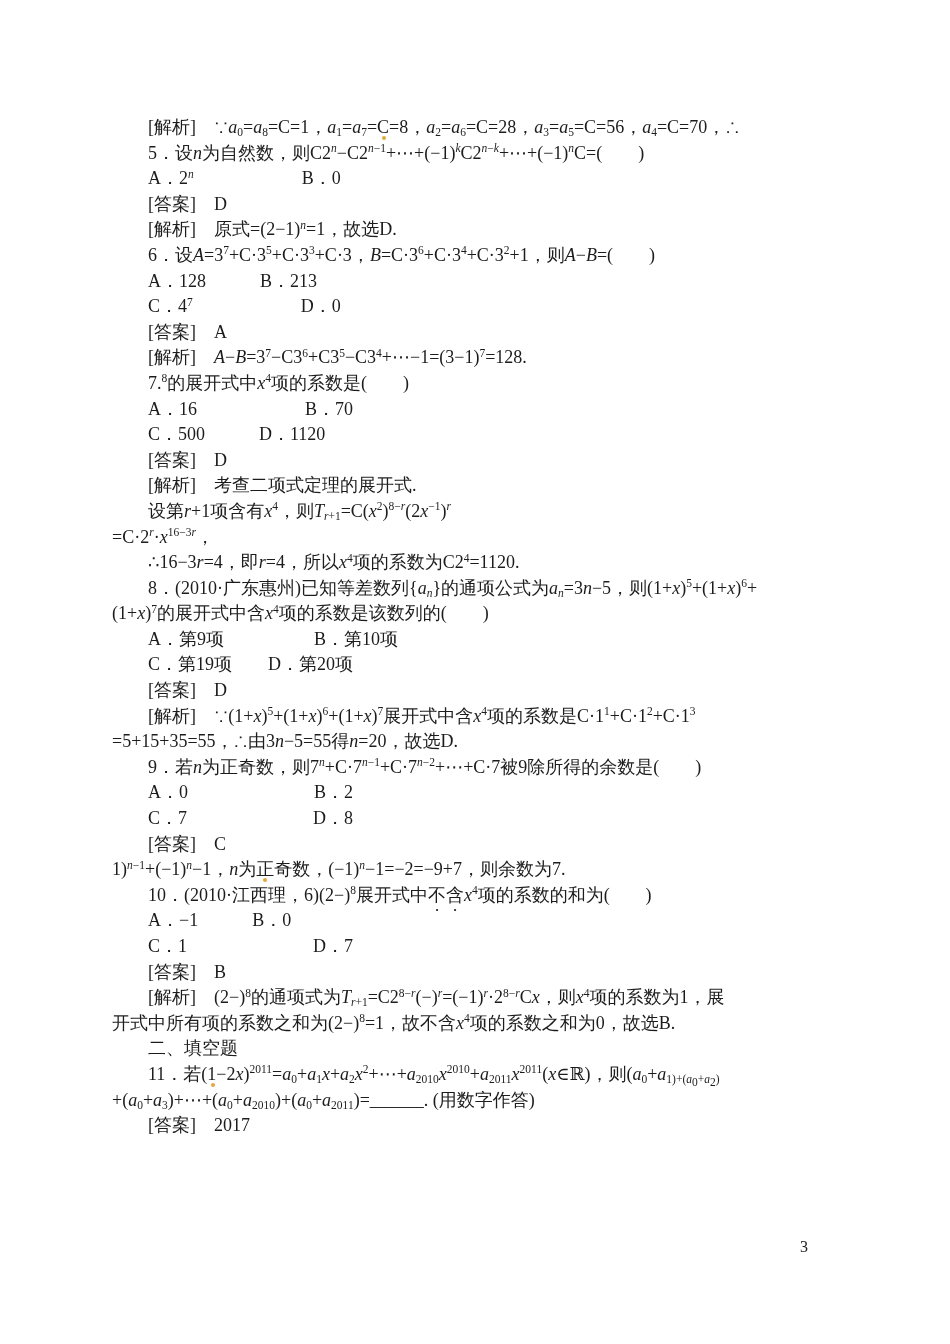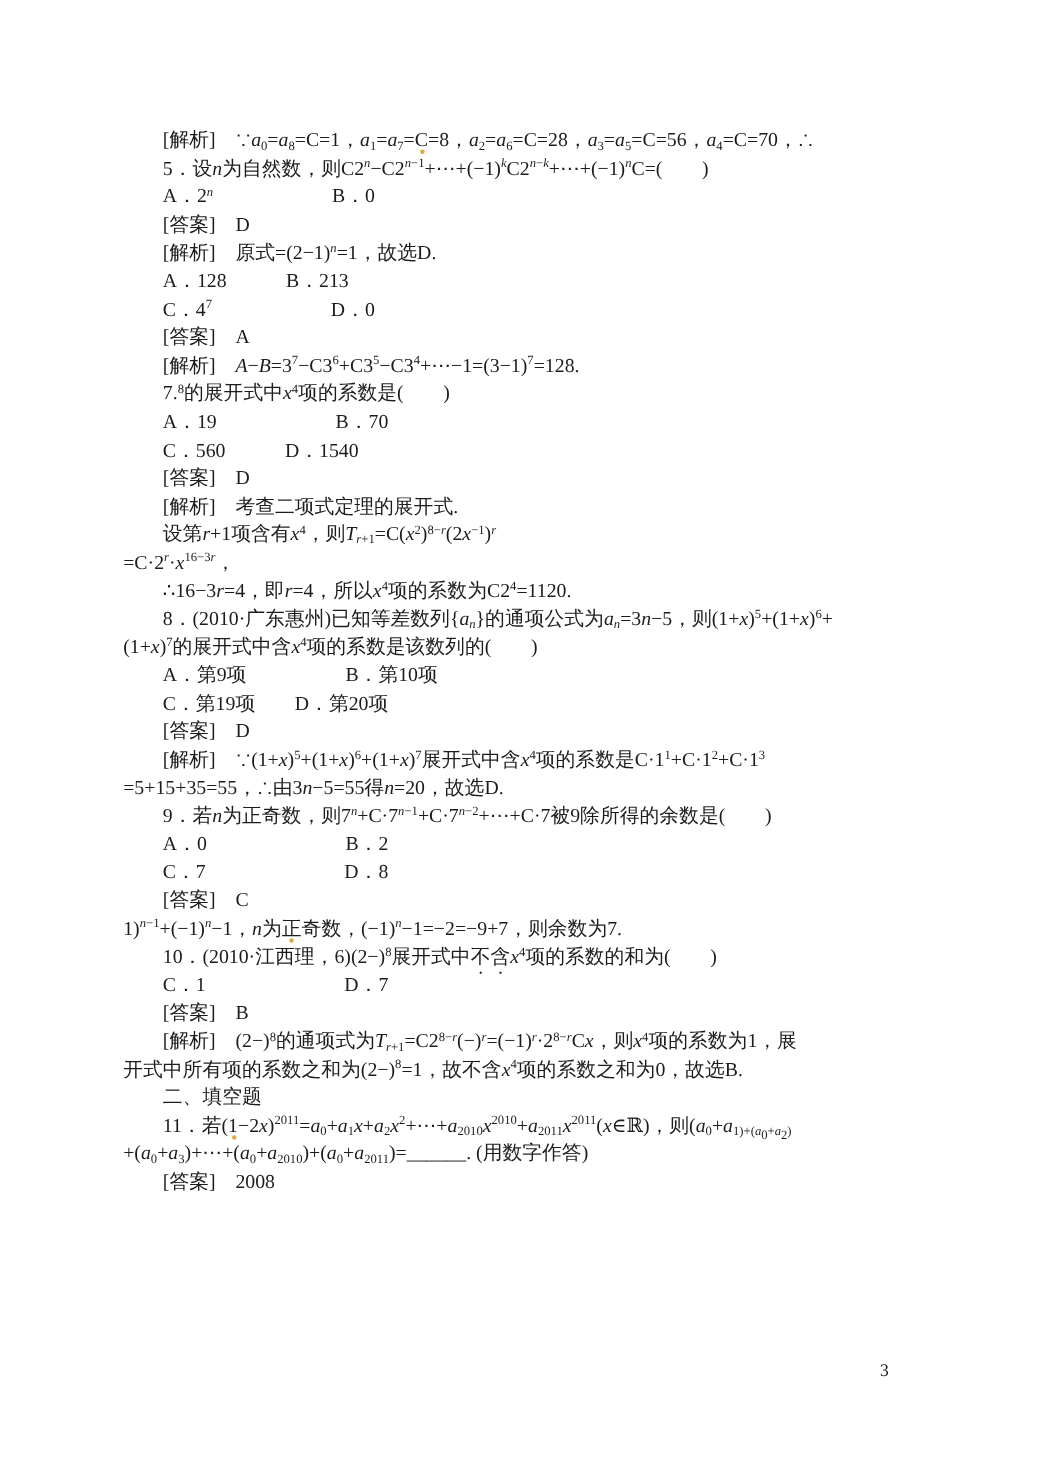--- a/index.html
+++ b/index.html
@@ -60,48 +60,50 @@
 </head>
 <body>
 
 <div class="page">
   <div class="content" id="doc-content">
       <div class="line ind">[解析]　∵<i>a</i><sub>0</sub>=<i>a</i><sub>8</sub>=C=1，<i>a</i><sub>1</sub>=<i>a</i><sub>7</sub>=<span class="m">C</span>=8，<i>a</i><sub>2</sub>=<i>a</i><sub>6</sub>=C=28，<i>a</i><sub>3</sub>=<i>a</i><sub>5</sub>=C=56，<i>a</i><sub>4</sub>=C=70，∴</div>
       <div class="line ind">5．设<i>n</i>为自然数，则C2<sup><i>n</i></sup>−C2<sup><i>n</i>−1</sup>+⋯+(−1)<sup><i>k</i></sup>C2<sup><i>n</i>−<i>k</i></sup>+⋯+(−1)<sup><i>n</i></sup>C=(　　)</div>
       <div class="line ind">A．2<sup><i>n</i></sup>　　　　　　B．0</div>
       <div class="line ind">[答案]　D</div>
       <div class="line ind">[解析]　原式=(2−1)<sup><i>n</i></sup>=1，故选D.</div>
+      <div class="line ind">6．设<i>A</i>=3<sup>7</sup>+C·3<sup>5</sup>+C·3<sup>3</sup>+C·3，<i>B</i>=C·3<sup>6</sup>+C·3<sup>4</sup>+C·3<sup>2</sup>+1，则<i>A</i>−<i>B</i>=(　　)</div>
       <div class="line ind">A．128　　　B．213</div>
       <div class="line ind">C．4<sup>7</sup>　　　　　　D．0</div>
       <div class="line ind">[答案]　A</div>
       <div class="line ind">[解析]　<i>A</i>−<i>B</i>=3<sup>7</sup>−C3<sup>6</sup>+C3<sup>5</sup>−C3<sup>4</sup>+⋯−1=(3−1)<sup>7</sup>=128.</div>
       <div class="line ind">7.<sup>8</sup>的展开式中<i>x</i><sup>4</sup>项的系数是(　　)</div>
-      <div class="line ind">A．19　　　　　　B．70</div>
-      <div class="line ind">C．560　　　D．1540</div>
+      <div class="line ind">A．16　　　　　　B．70</div>
+      <div class="line ind">C．500　　　D．1120</div>
       <div class="line ind">[答案]　D</div>
       <div class="line ind">[解析]　考查二项式定理的展开式.</div>
       <div class="line ind">设第<i>r</i>+1项含有<i>x</i><sup>4</sup>，则<i>T</i><sub><i>r</i>+1</sub>=C(<i>x</i><sup>2</sup>)<sup>8−<i>r</i></sup>(2<i>x</i><sup>−1</sup>)<sup><i>r</i></sup></div>
       <div class="line">=C·2<sup><i>r</i></sup>·<i>x</i><sup>16−3<i>r</i></sup>，</div>
       <div class="line ind">∴16−3<i>r</i>=4，即<i>r</i>=4，所以<i>x</i><sup>4</sup>项的系数为C2<sup>4</sup>=1120.</div>
       <div class="line ind">8．(2010·广东惠州)已知等差数列{<i>a</i><sub><i>n</i></sub>}的通项公式为<i>a</i><sub><i>n</i></sub>=3<i>n</i>−5，则(1+<i>x</i>)<sup>5</sup>+(1+<i>x</i>)<sup>6</sup>+</div>
       <div class="line">(1+<i>x</i>)<sup>7</sup>的展开式中含<i>x</i><sup>4</sup>项的系数是该数列的(　　)</div>
       <div class="line ind">A．第9项　　　　　B．第10项</div>
       <div class="line ind">C．第19项　　D．第20项</div>
       <div class="line ind">[答案]　D</div>
       <div class="line ind">[解析]　∵(1+<i>x</i>)<sup>5</sup>+(1+<i>x</i>)<sup>6</sup>+(1+<i>x</i>)<sup>7</sup>展开式中含<i>x</i><sup>4</sup>项的系数是C·1<sup>1</sup>+C·1<sup>2</sup>+C·1<sup>3</sup></div>
       <div class="line">=5+15+35=55，∴由3<i>n</i>−5=55得<i>n</i>=20，故选D.</div>
       <div class="line ind">9．若<i>n</i>为正奇数，则7<sup><i>n</i></sup>+C·7<sup><i>n</i>−1</sup>+C·7<sup><i>n</i>−2</sup>+⋯+C·7被9除所得的余数是(　　)</div>
       <div class="line ind">A．0　　　　　　　B．2</div>
       <div class="line ind">C．7　　　　　　　D．8</div>
       <div class="line ind">[答案]　C</div>
       <div class="line">1)<sup><i>n</i>−1</sup>+(−1)<sup><i>n</i></sup>−1，<i>n</i>为<span class="m">正</span>奇数，(−1)<sup><i>n</i></sup>−1=−2=−9+7，则余数为7.</div>
       <div class="line ind">10．(2010·江西理，6)(2−)<sup>8</sup>展开式中<span class="emph">不含</span><i>x</i><sup>4</sup>项的系数的和为(　　)</div>
+      <div class="line ind">A．−1　　　B．0</div>
       <div class="line ind">C．1　　　　　　　D．7</div>
       <div class="line ind">[答案]　B</div>
       <div class="line ind">[解析]　(2−)<sup>8</sup>的通项式为<i>T</i><sub><i>r</i>+1</sub>=C2<sup>8−<i>r</i></sup>(−)<sup><i>r</i></sup>=(−1)<sup><i>r</i></sup>·2<sup>8−<i>r</i></sup>C<i>x</i>，则<i>x</i><sup>4</sup>项的系数为1，展</div>
       <div class="line">开式中所有项的系数之和为(2−)<sup>8</sup>=1，故不含<i>x</i><sup>4</sup>项的系数之和为0，故选B.</div>
       <div class="line ind">二、填空题</div>
       <div class="line ind">11．若(<span class="m">1</span>−2<i>x</i>)<sup>2011</sup>=<i>a</i><sub>0</sub>+<i>a</i><sub>1</sub><i>x</i>+<i>a</i><sub>2</sub><i>x</i><sup>2</sup>+⋯+<i>a</i><sub>2010</sub><i>x</i><sup>2010</sup>+<i>a</i><sub>2011</sub><i>x</i><sup>2011</sup>(<i>x</i>∈ℝ)，则(<i>a</i><sub>0</sub>+<i>a</i><sub>1)+(<i>a</i><sub>0</sub>+<i>a</i><sub>2</sub>)</sub></div>
       <div class="line">+(<i>a</i><sub>0</sub>+<i>a</i><sub>3</sub>)+⋯+(<i>a</i><sub>0</sub>+<i>a</i><sub>2010</sub>)+(<i>a</i><sub>0</sub>+<i>a</i><sub>2011</sub>)=______. (用数字作答)</div>
-      <div class="line ind">[答案]　2008</div>
+      <div class="line ind">[答案]　2017</div>
     </div>
   <div class="page-number">3</div>
 </div>
 
 </body></html>

